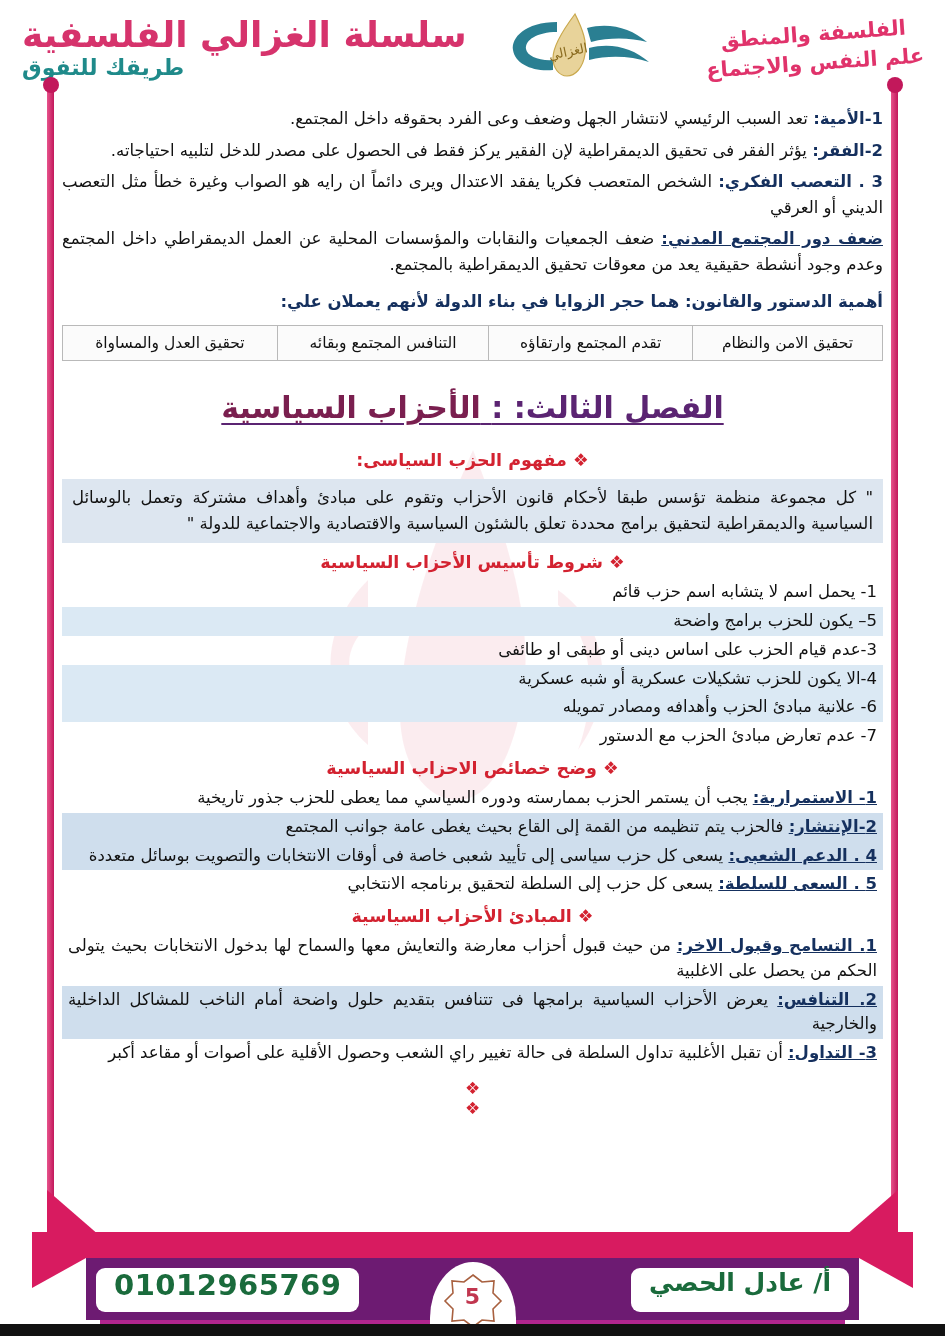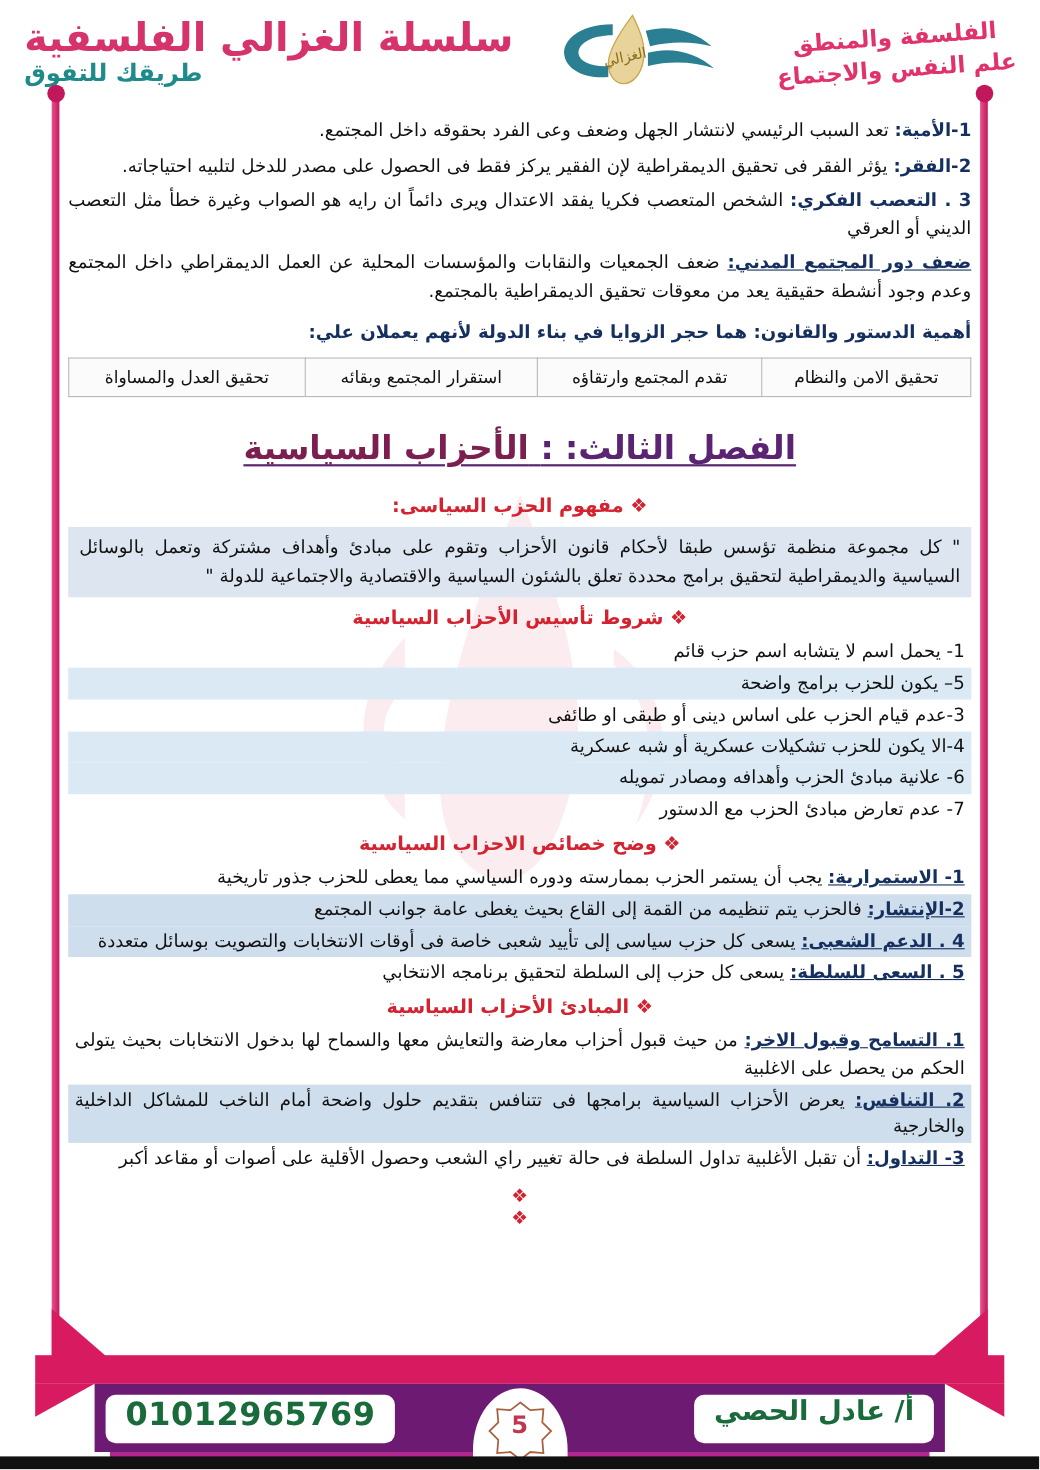--- a/index.html
+++ b/index.html
@@ -386,21 +386,21 @@
       <span class="lbl u">ضعف دور المجتمع المدني:</span><span> ضعف الجمعيات والنقابات والمؤسسات المحلية عن العمل الديمقراطي داخل المجتمع وعدم وجود أنشطة حقيقية يعد من معوقات تحقيق الديمقراطية بالمجتمع.</span>
     </div>
 
     <div class="para" style="text-align:right;font-weight:bold;color:#15305e;margin-top:12px;">أهمية الدستور والقانون: هما حجر الزوايا في بناء الدولة لأنهم يعملان علي:</div>
 
     <table class="quad-table">
       <tbody>
           <tr>
         <td>تحقيق الامن والنظام</td>
         <td>تقدم المجتمع وارتقاؤه</td>
-        <td>استقرار المجتمع وبقائه</td>
+        <td>التنافس المجتمع وبقائه</td>
         <td>تحقيق العدل والمساواة</td>
       </tr>
     </tbody>
       </table>
 
     <div class="chapter">
       <u><span>الفصل الثالث: :</span>
       <span class="t2">الأحزاب السياسية</span></u>
     </div>
 

